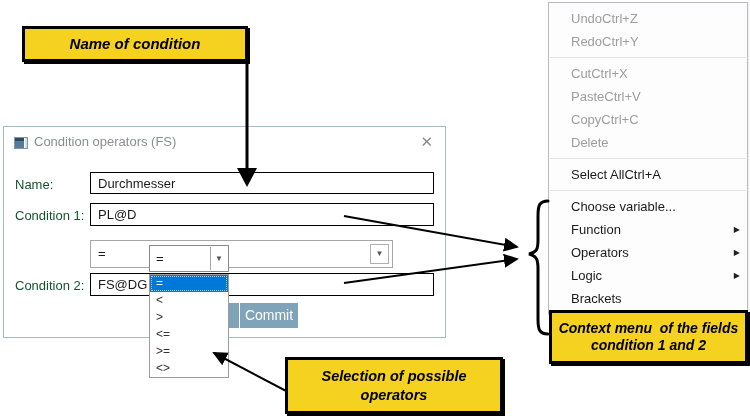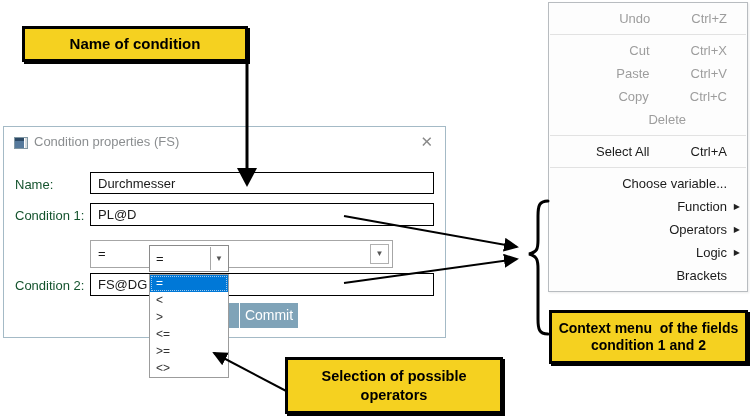--- a/index.html
+++ b/index.html
@@ -19,20 +19,21 @@
     background: #f5d120;
     border: 3px solid #000;
     box-shadow: 2px 2px 0 #000;
     color: #000;
     font-weight: bold;
     text-align: center;
     z-index: 45;
     display: flex;
     flex-direction: column;
     justify-content: center;
+    font-style: italic;
   }
   .callout .line { white-space: pre-wrap; line-height: 1.25; }
   #callout-name { left: 22px; top: 26px; width: 226px; height: 36px; font-size: 15px; }
   #callout-operators { left: 285px; top: 357px; width: 218px; height: 57px; font-size: 14.5px; }
   #callout-context { left: 549px; top: 310px; width: 199px; height: 54px; font-size: 14px; }
 
   
   #dialog {
     position: absolute;
     left: 3px; top: 126px;
@@ -122,21 +123,21 @@
   #context-menu {
     position: absolute; left: 548px; top: 2px; width: 200px;
     background: #fdfdfd; border: 1px solid #b8bcc0;
     box-shadow: 1px 1px 2px rgba(0,0,0,0.08);
     padding: 4px 0;
     z-index: 30;
   }
   .menu-item {
     position: relative; height: 23px; line-height: 23px;
     padding: 0 20px 0 22px; font-size: 13px;
-    display: flex; justify-content: flex-end; gap: 41px;
+    display: flex; justify-content: flex-start;
   }
   .menu-item .shortcut { }
   .menu-item.disabled, .menu-item.disabled .shortcut { color: #9d9d9d; }
   .menu-item.enabled, .menu-item.enabled .shortcut { color: #1b1b1b; }
   .menu-sep { height: 1px; background: #e2e2e2; margin: 4px 1px; }
   .submenu-arrow {
     position: absolute; right: 7px; top: 0;
     font-size: 8px; color: #222; line-height: 23px;
   }
 
@@ -154,21 +155,21 @@
   <div class="callout" id="callout-name">
     <div class="line">Name of condition</div>
   </div>
 
   <div id="dialog">
     <div id="dialog-titlebar">
       <div id="window-icon">
         <div class="icon-top"></div>
         <div class="icon-right"></div>
       </div>
-      <div id="dialog-title">Condition properties (FS)</div>
+      <div id="dialog-title">Condition operators (FS)</div>
       <div id="dialog-close">✕</div>
     </div>
 
     <div class="fld-label" id="name-label">Name:</div>
     <div class="textfield" id="name-field">Durchmesser</div>
 
     <div class="fld-label" id="cond1-label">Condition 1:</div>
     <div class="textfield" id="cond1-field">PL@D</div>
 
     <div id="operator-combo">
@@ -195,20 +196,24 @@
 
     <div id="hidden-button"></div>
     <button id="commit-button">Commit</button>
   </div>
 
   <div id="context-menu">
     <div class="menu-item disabled">
       <span>Undo</span>
       <span class="shortcut">Ctrl+Z</span>
     </div>
+    <div class="menu-item disabled">
+      <span>Redo</span>
+      <span class="shortcut">Ctrl+Y</span>
+    </div>
     <div class="menu-sep"></div>
     <div class="menu-item disabled">
       <span>Cut</span>
       <span class="shortcut">Ctrl+X</span>
     </div>
     <div class="menu-item disabled">
       <span>Paste</span>
       <span class="shortcut">Ctrl+V</span>
     </div>
     <div class="menu-item disabled">

